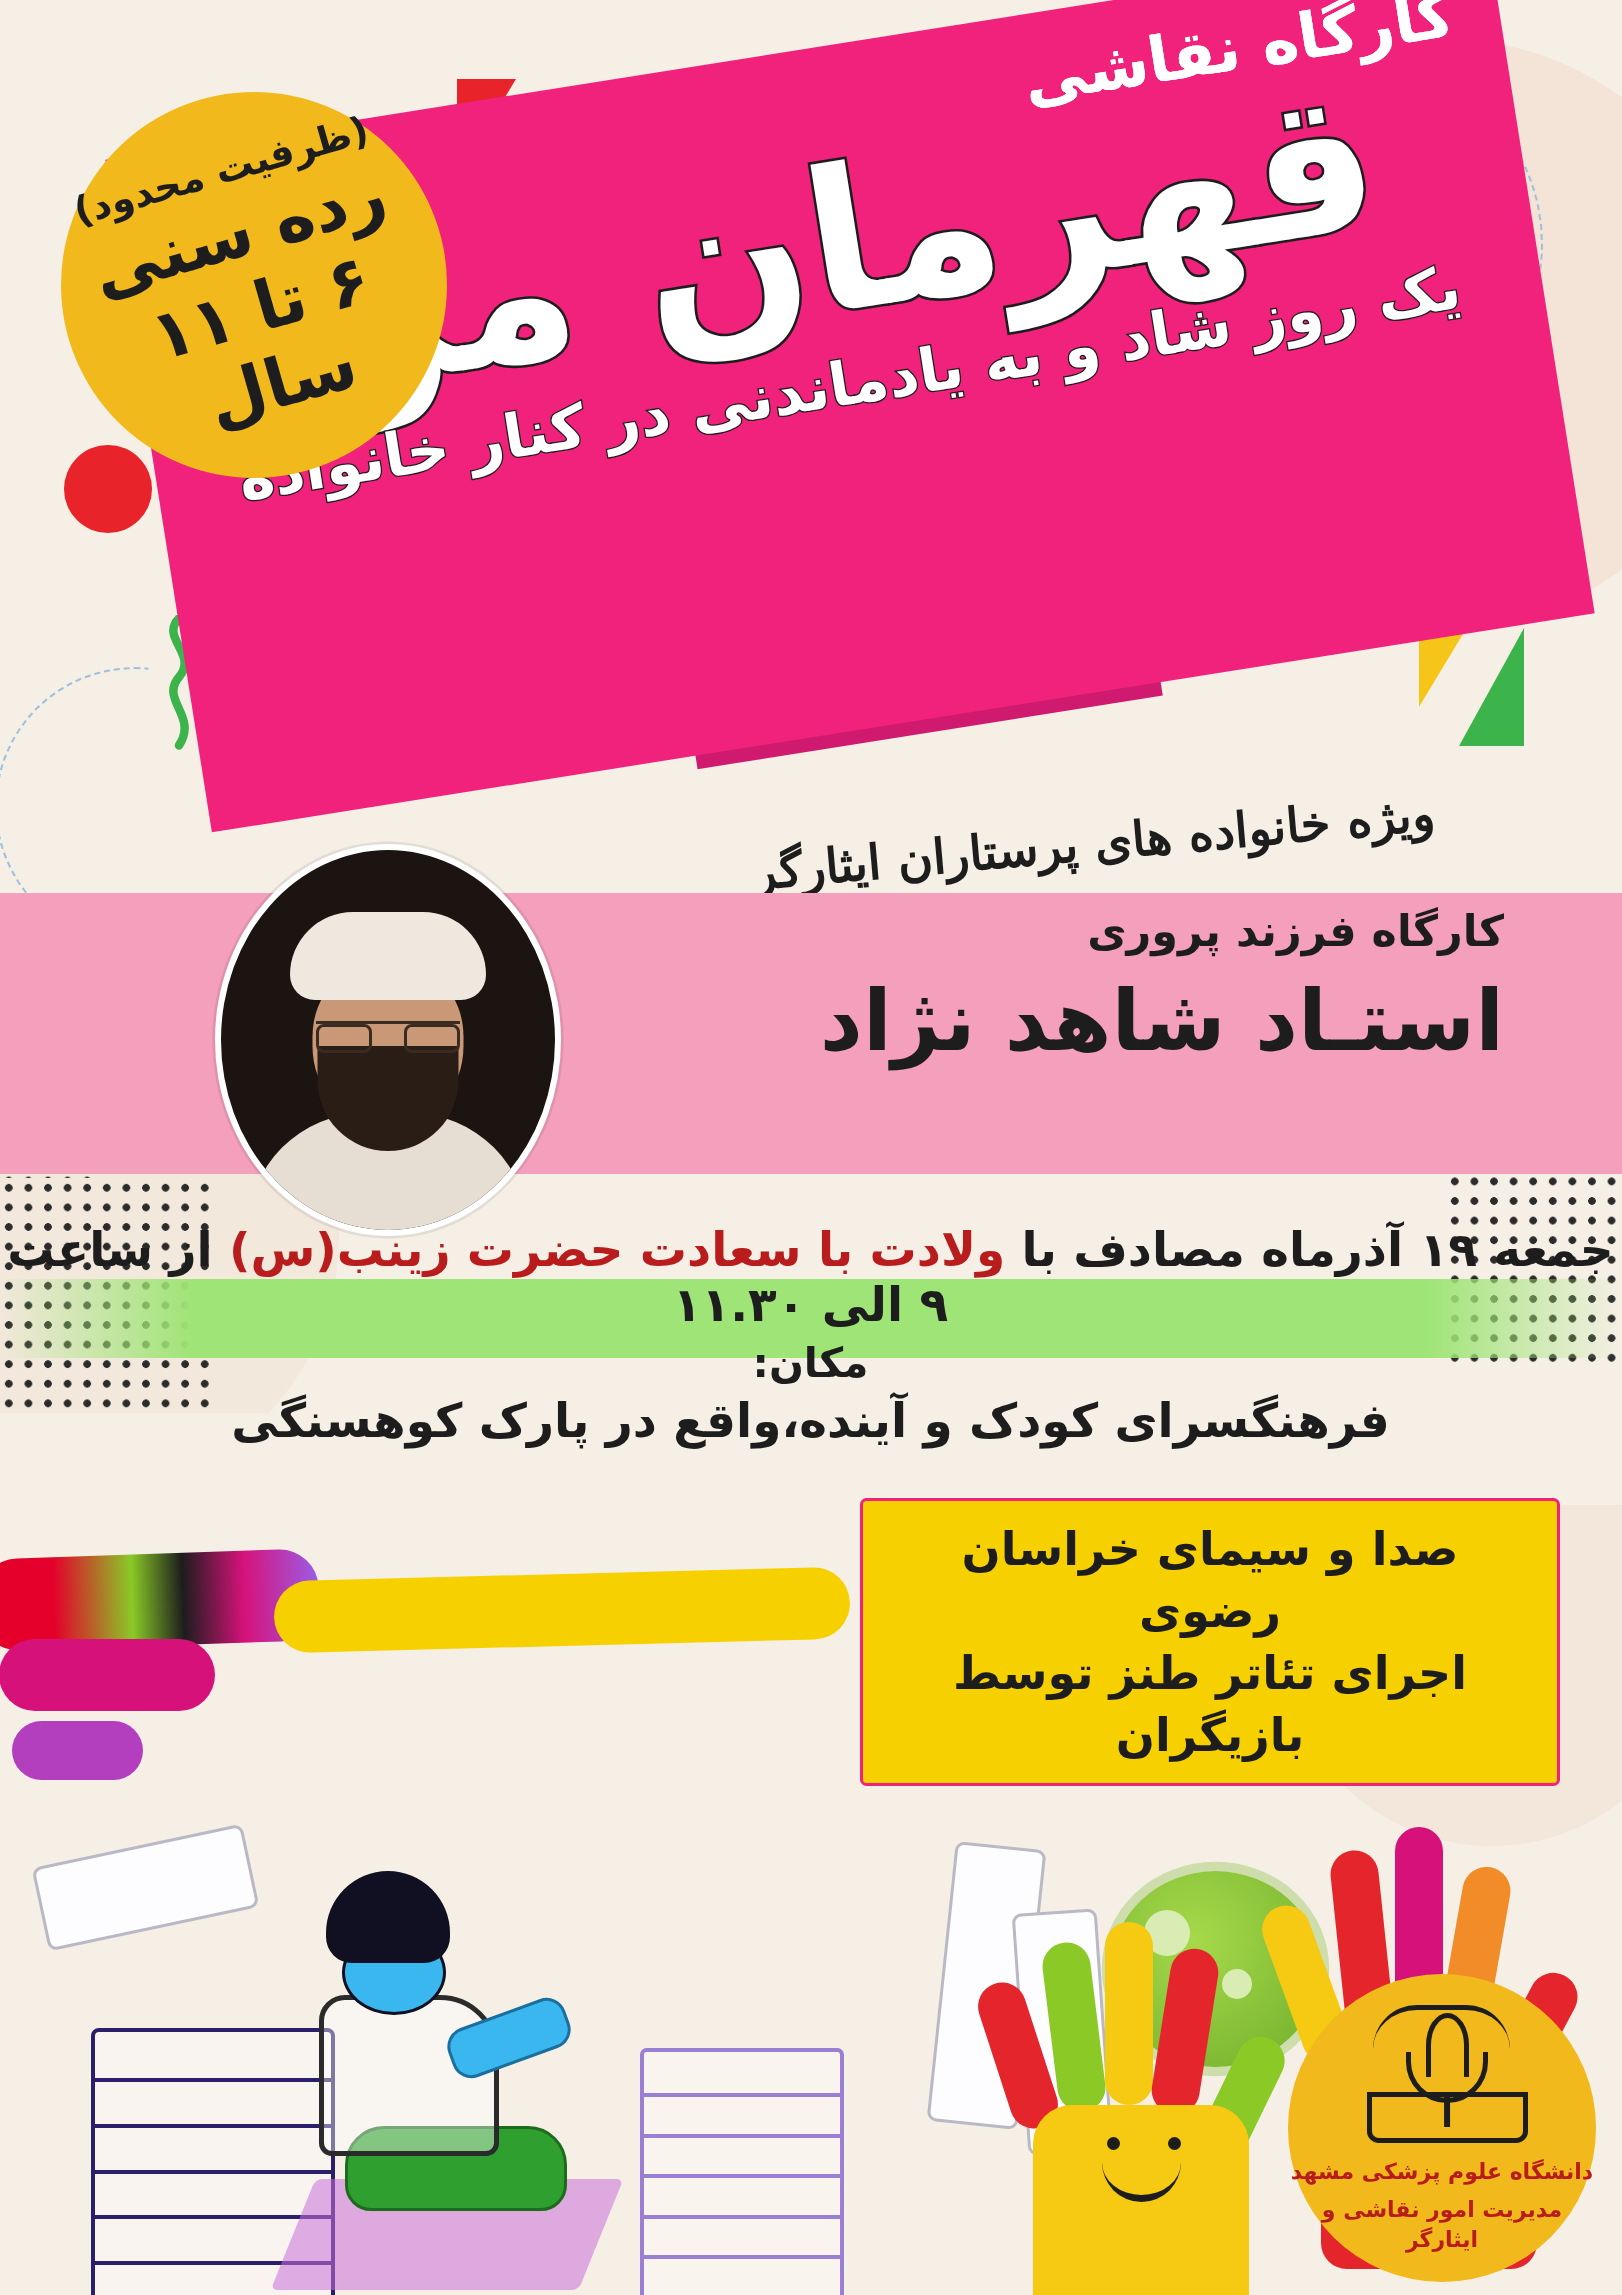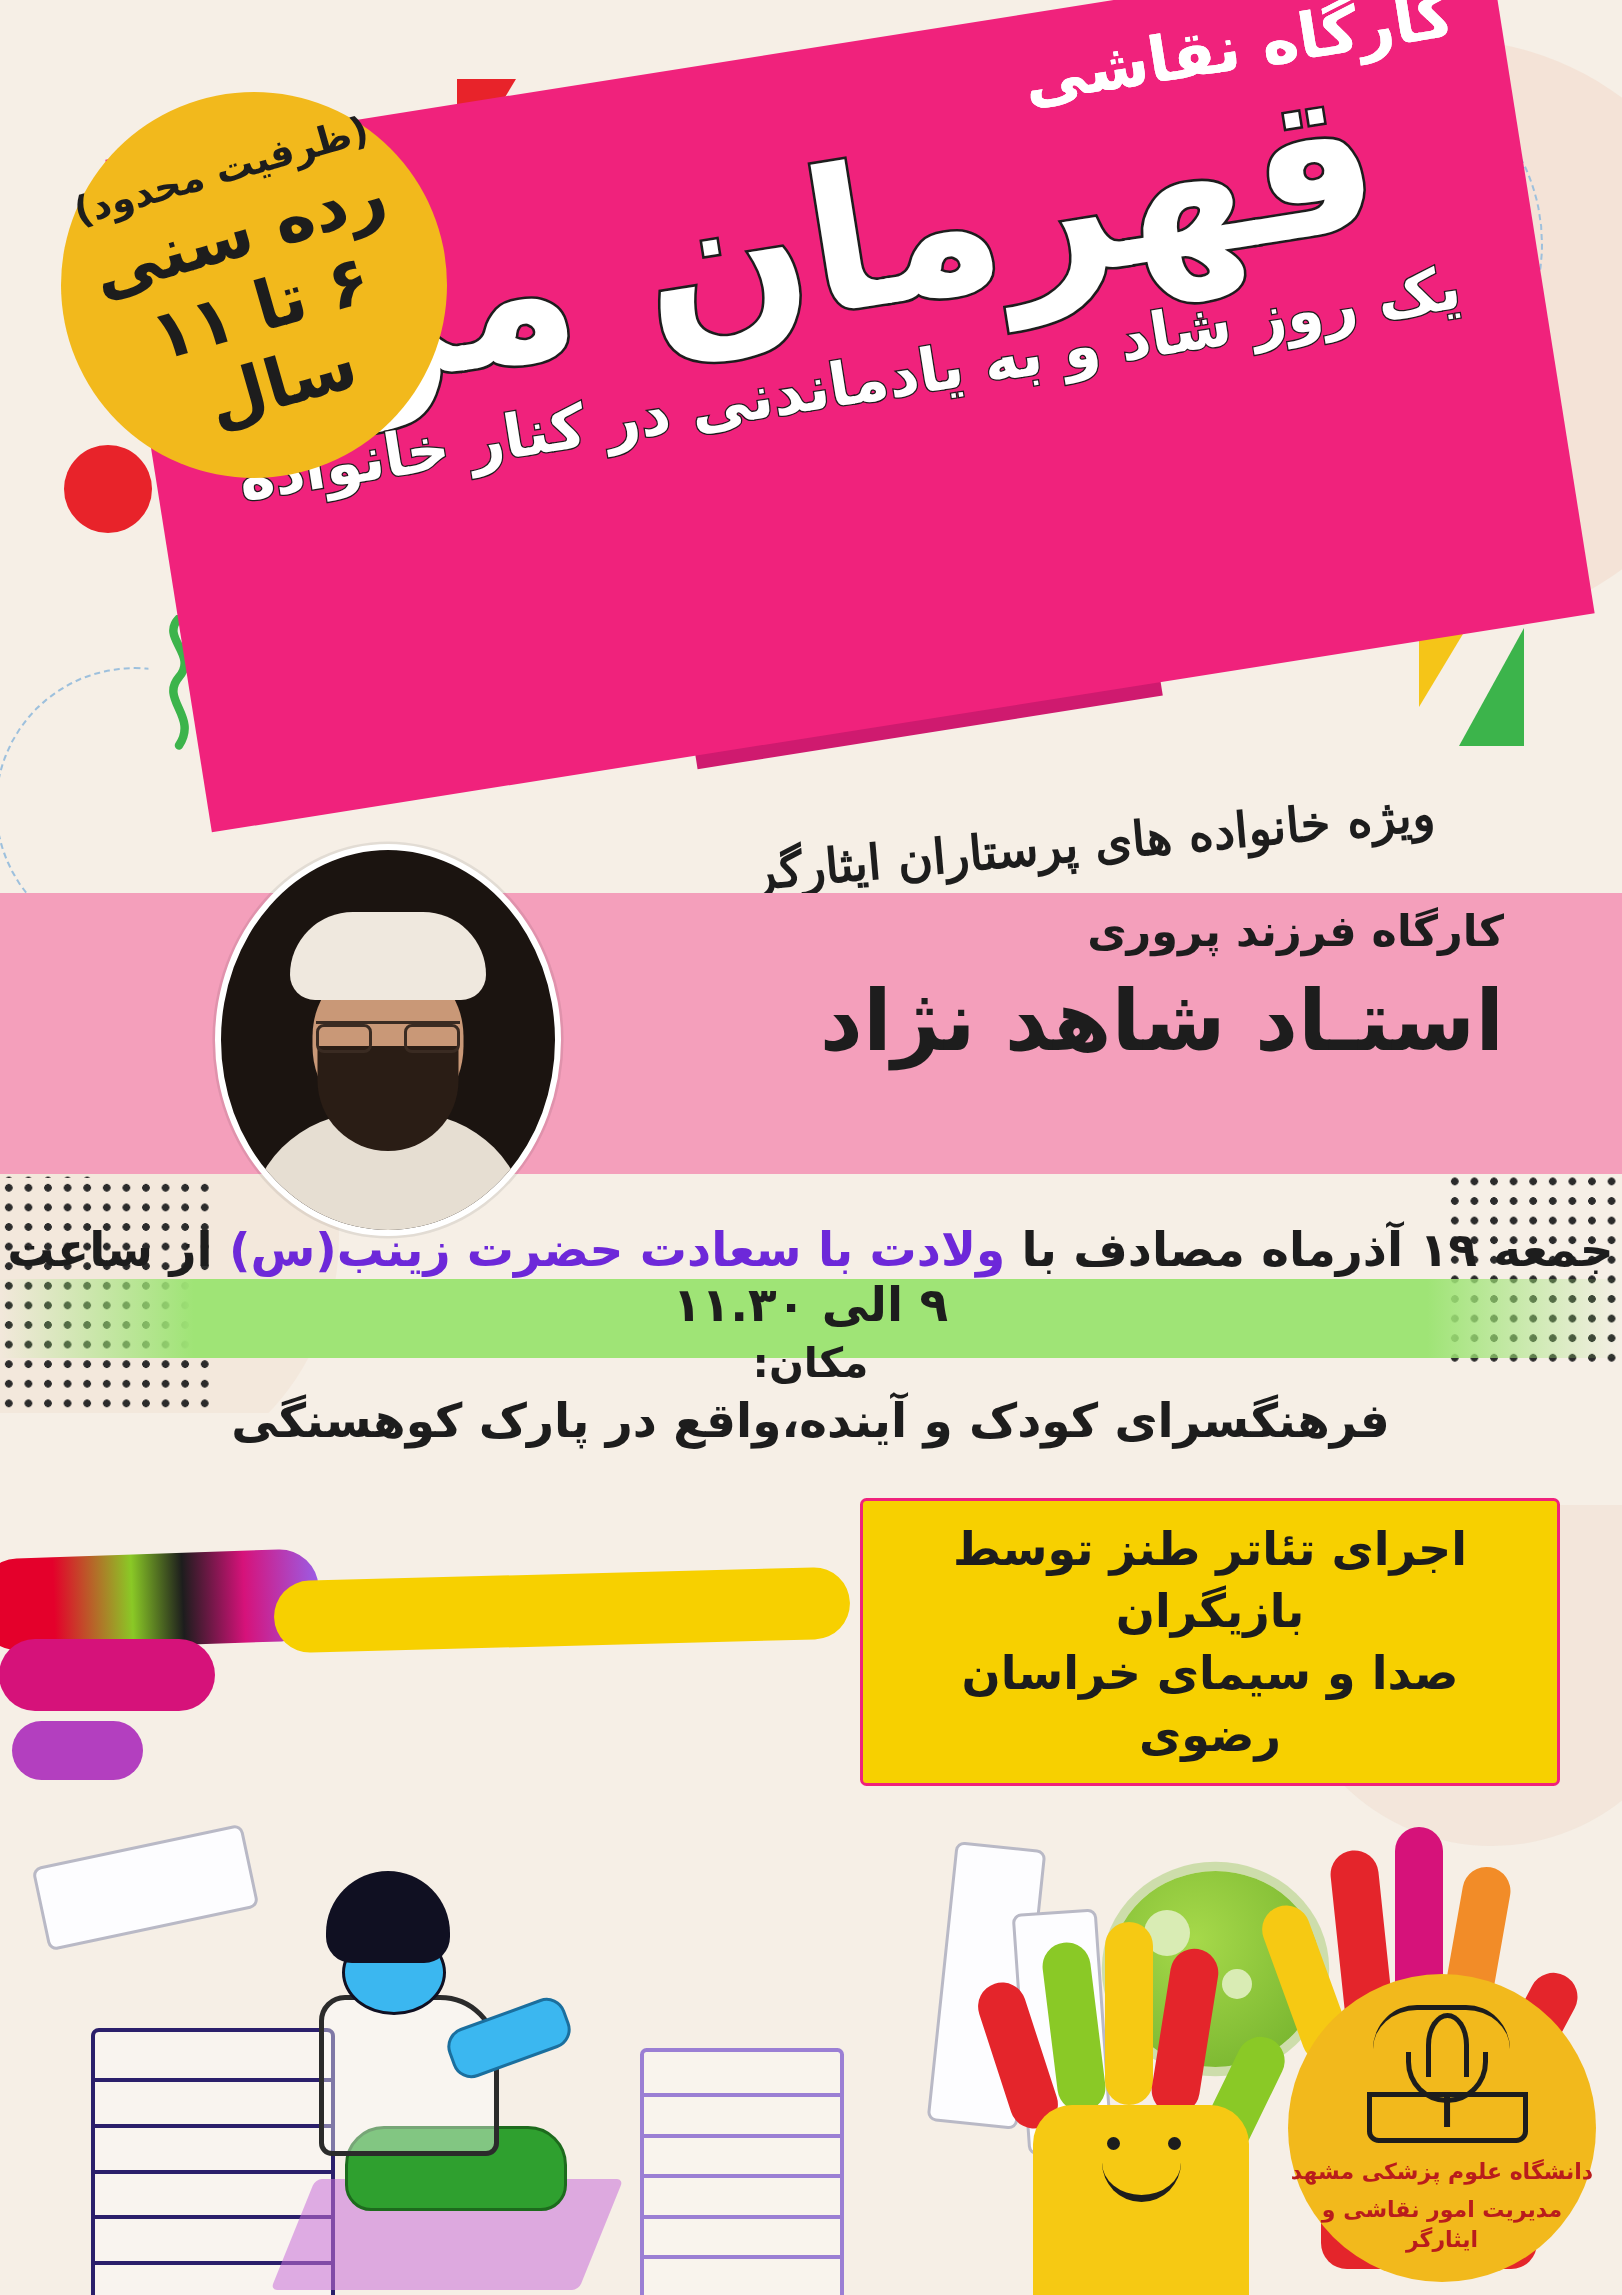--- a/index.html
+++ b/index.html
@@ -356,21 +356,21 @@
     font-weight: bold;
     color: #1d1d1d;
     margin: 6.5px 0;
   }
   .info-value {
     font-size: 47px;
     font-weight: bold;
     color: #1d1d1d;
     margin: 5.2px 0;
   }
-  .info-value .hl { color: #6d28d9; }
+  .info-value .hl { color: #b91c1c; }
 
   
   .theatre-box {
     position: absolute;
     right: 62px;
     top: 1498px;
     width: 700px;
     background: #f7d000;
     border: 3.3px solid #f0227c;
     border-radius: 6.5px;
@@ -799,22 +799,22 @@
       <div class="palm" style="bottom: 52px;"></div>
       <div class="smiley" style="left: 101px; bottom: 164px;">
         <div class="eye l"></div>
         <div class="eye r"></div>
         <div class="mouth"></div>
       </div>
     </div>
   </div>
 
   <div class="theatre-box">
+    <div class="theatre-line">صدا و سیمای خراسان رضوی</div>
     <div class="theatre-line">اجرای تئاتر طنز توسط بازیگران</div>
-    <div class="theatre-line">صدا و سیمای خراسان رضوی</div>
   </div>
 
   <div class="logo-circle">
     <div class="logo-mark">
       <div class="wings"></div>
       <div class="snake"></div>
       <div class="bowl"></div>
       <div class="book"></div>
     </div>
     <div class="logo-text">دانشگاه علوم پزشکی مشهد</div>

